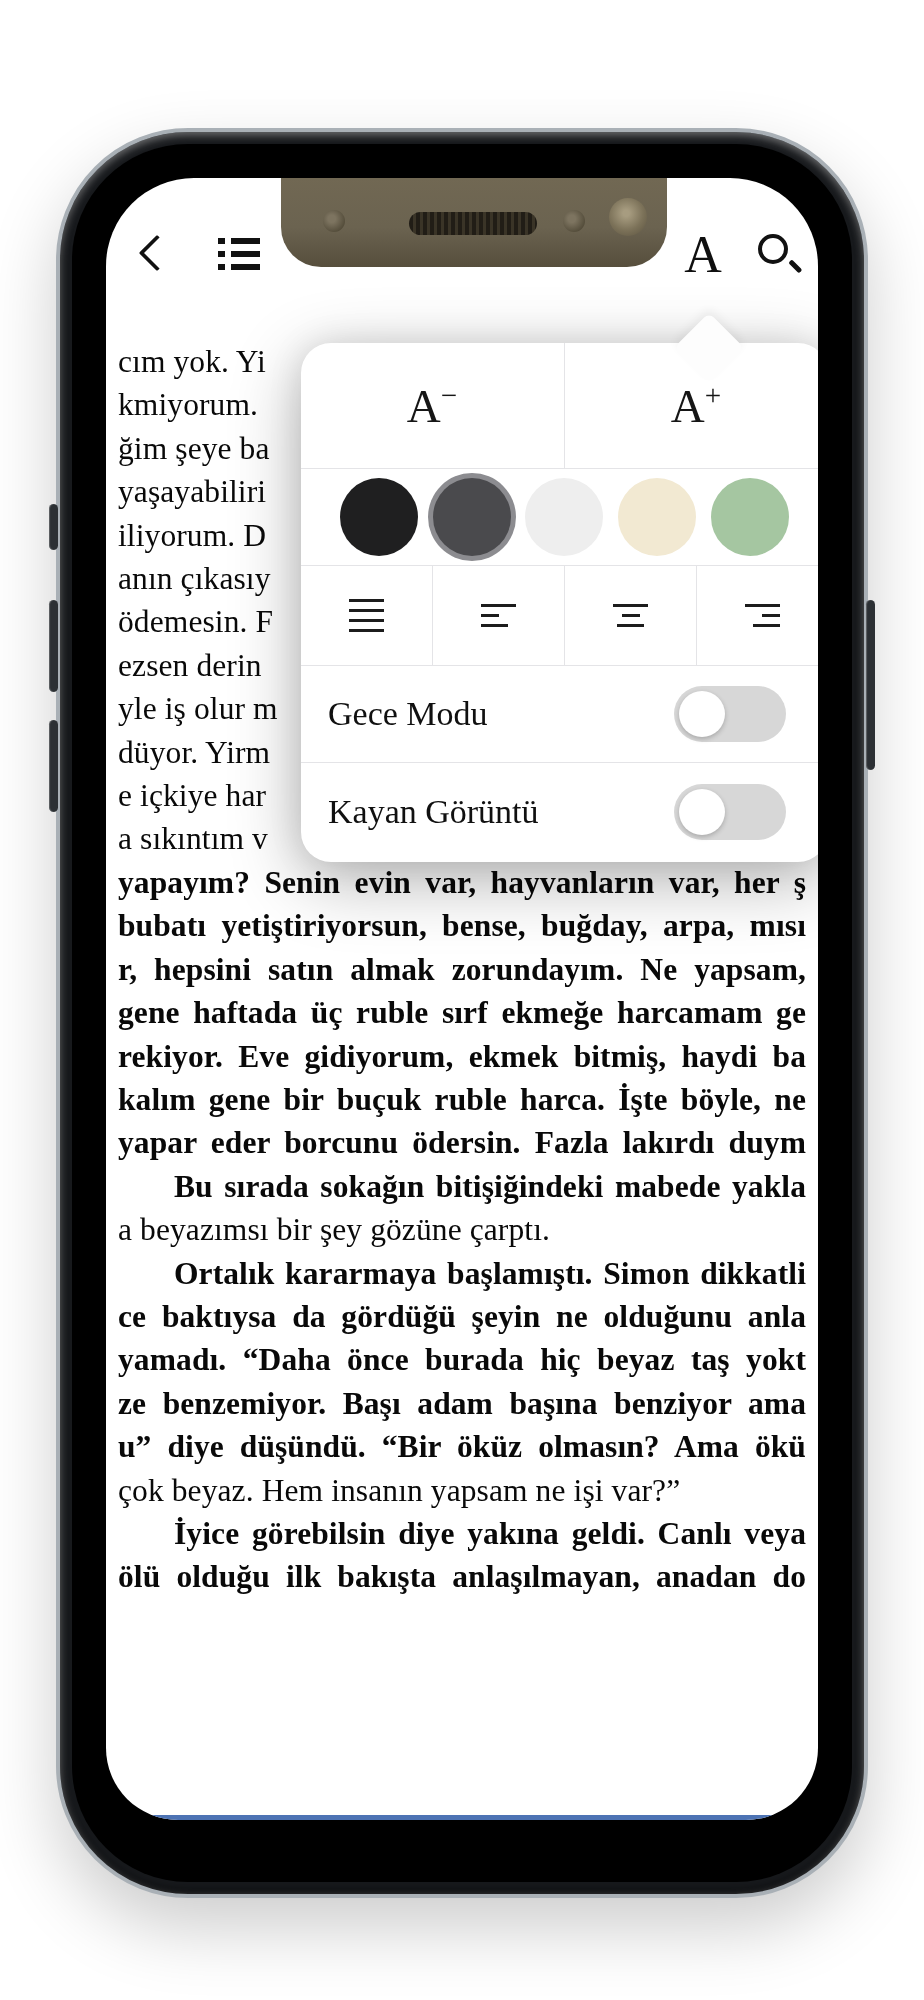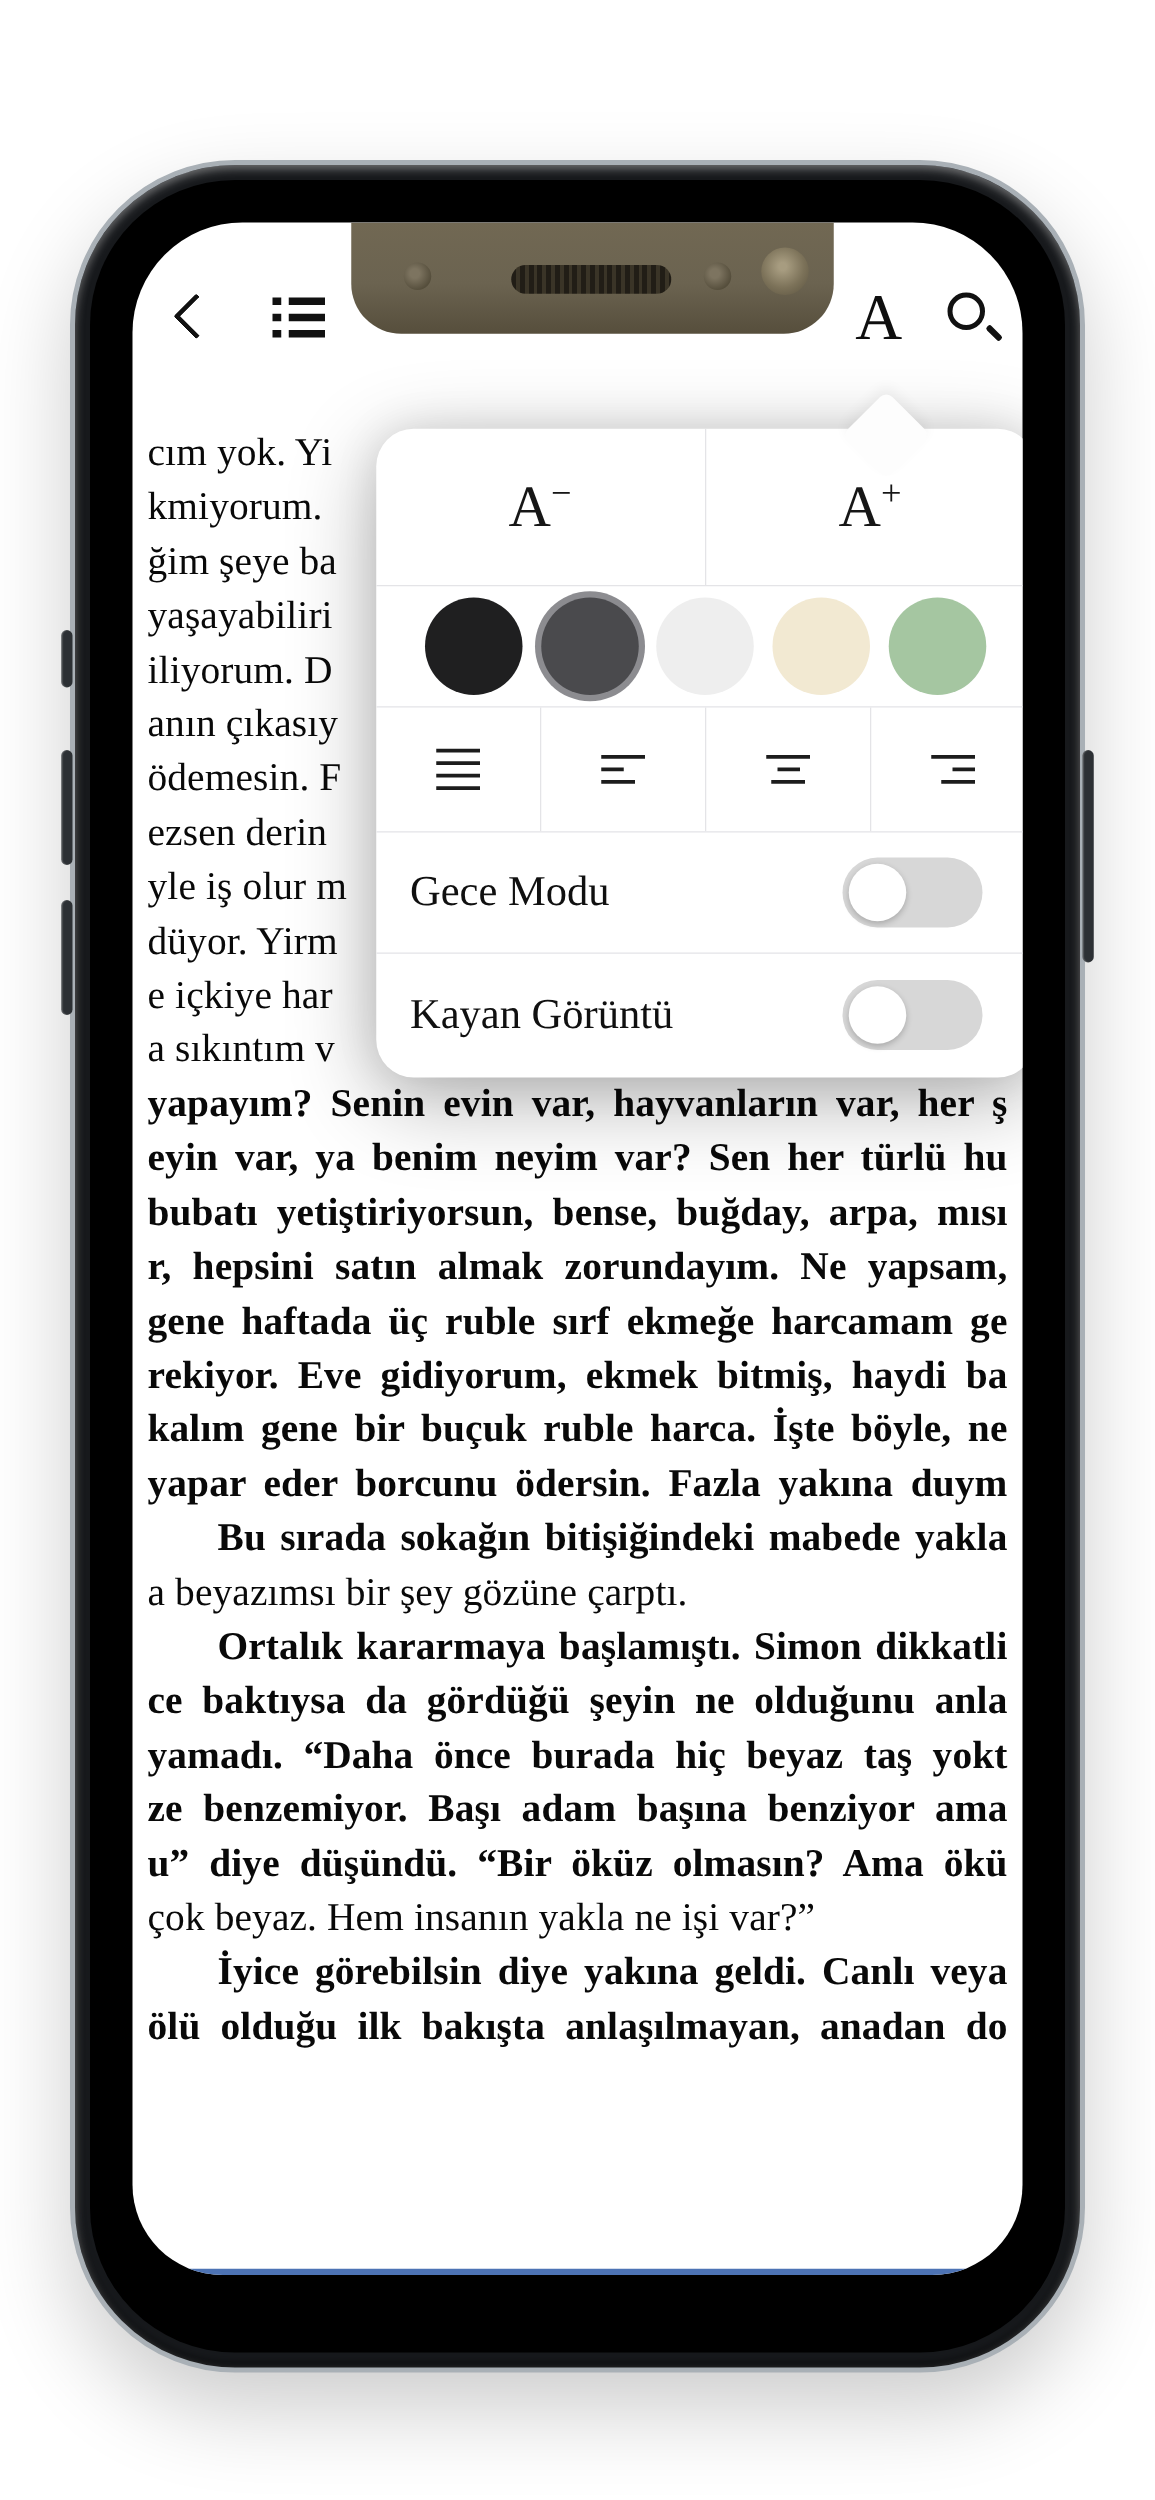--- a/index.html
+++ b/index.html
@@ -124,35 +124,34 @@
           <div class="line">yaşayabiliri</div>
           <div class="line">iliyorum. D</div>
           <div class="line">anın çıkasıy</div>
           <div class="line">ödemesin. F</div>
           <div class="line">ezsen derin</div>
           <div class="line">yle iş olur m</div>
           <div class="line">düyor. Yirm</div>
           <div class="line">e içkiye har</div>
           <div class="line">a sıkıntım v</div>
           <div class="line j">yapayım? Senin evin var, hayvanların var, her ş</div>
-          <div class="line j">eyin var, ya benim neyim var? Sen her türlü hu</div>
           <div class="line j">bubatı yetiştiriyorsun, bense, buğday, arpa, mısı</div>
           <div class="line j">r, hepsini satın almak zorundayım. Ne yapsam,</div>
           <div class="line j">gene haftada üç ruble sırf ekmeğe harcamam ge</div>
           <div class="line j">rekiyor. Eve gidiyorum, ekmek bitmiş, haydi ba</div>
           <div class="line j">kalım gene bir buçuk ruble harca. İşte böyle, ne</div>
-          <div class="line j">yapar eder borcunu ödersin. Fazla yakına duym</div>
+          <div class="line j">yapar eder borcunu ödersin. Fazla lakırdı duym</div>
           <div class="line j i">Bu sırada sokağın bitişiğindeki mabede yakla</div>
           <div class="line">a beyazımsı bir şey gözüne çarptı.</div>
           <div class="line j i">Ortalık kararmaya başlamıştı. Simon dikkatli</div>
           <div class="line j">ce baktıysa da gördüğü şeyin ne olduğunu anla</div>
           <div class="line j">yamadı. “Daha önce burada hiç beyaz taş yokt</div>
           <div class="line j">ze benzemiyor. Başı adam başına benziyor ama</div>
           <div class="line j">u” diye düşündü. “Bir öküz olmasın? Ama ökü</div>
-          <div class="line">çok beyaz. Hem insanın yakla ne işi var?”</div>
+          <div class="line">çok beyaz. Hem insanın yapsam ne işi var?”</div>
           <div class="line j i">İyice görebilsin diye yakına geldi. Canlı veya</div>
           <div class="line j">ölü olduğu ilk bakışta anlaşılmayan, anadan do</div>
         </div>
 
       <div class="icon chevron-left"></div>
       <div class="icon toc">
         <div class="row">
             <span class="dot"></span>
             <span class="bar"></span>
           </div>

